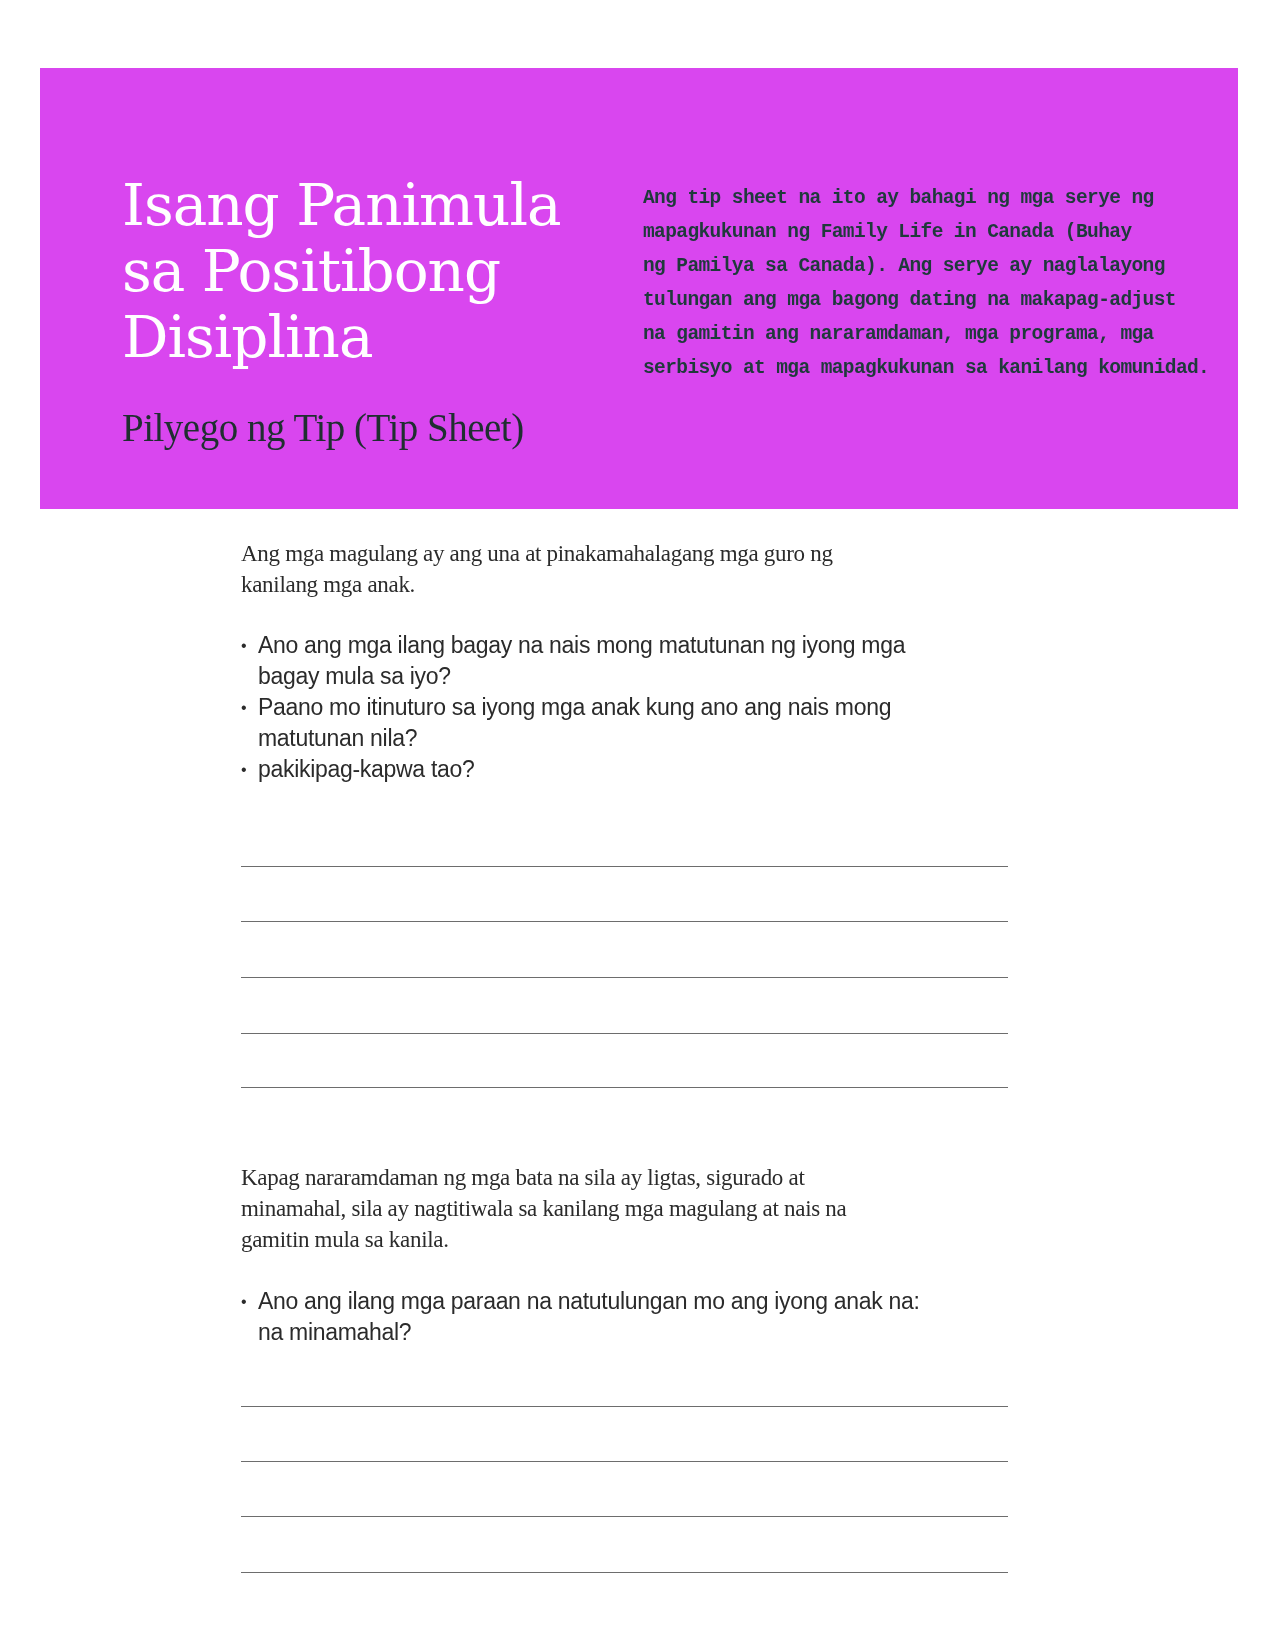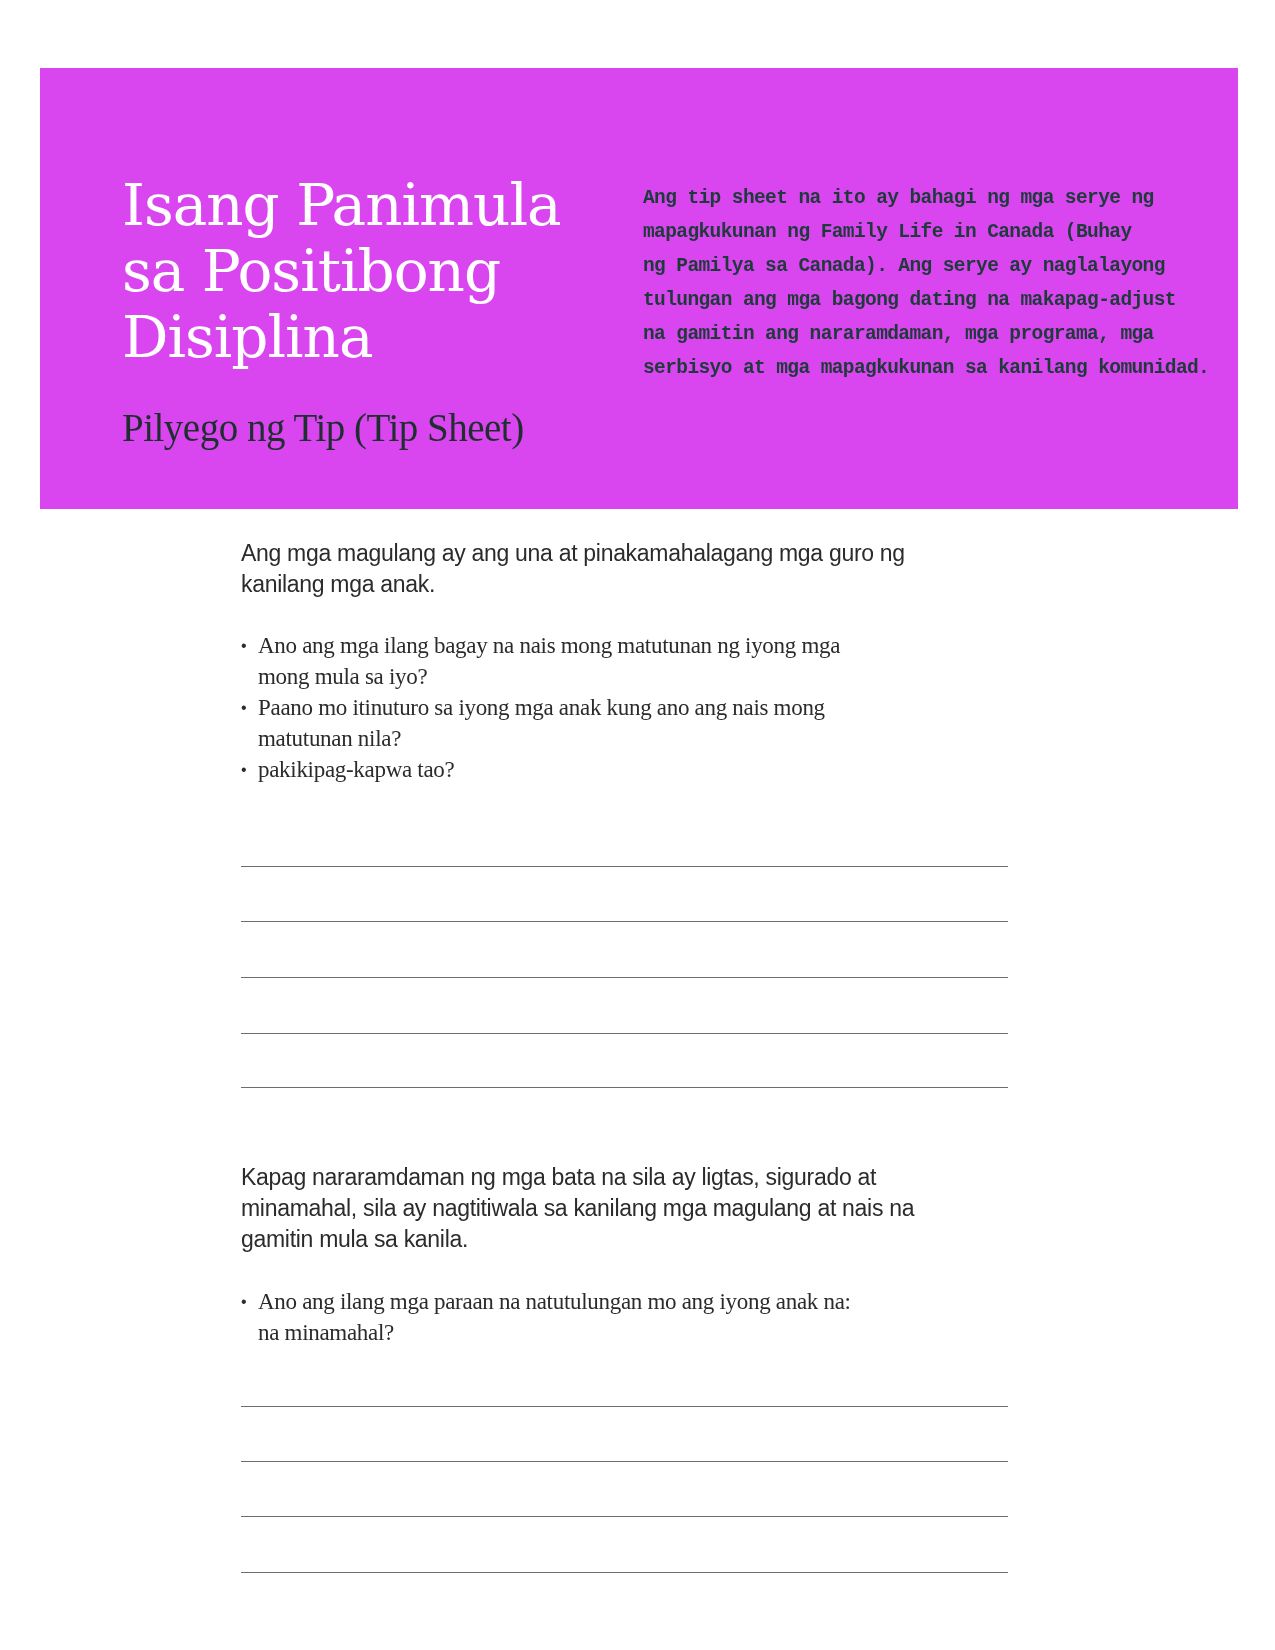--- a/index.html
+++ b/index.html
@@ -68,20 +68,21 @@
       position: absolute;
       left: 241px;
       width: 780px;
     }
     .para {
       margin: 0;
       font-size: 23px;
       line-height: 31px;
       color: #2b2b2b;
       letter-spacing: -0.3px;
+      font-family: Liberation Serif, serif;
     }
     .para span { display: block; white-space: nowrap; }
     .bullets {
       list-style: none;
       margin: 0;
       padding: 0;
     }
     .bullet {
       position: relative;
       padding-left: 17px;
@@ -90,21 +91,21 @@
       color: #2b2b2b;
       letter-spacing: -0.3px;
     }
     .bullet .dot {
       position: absolute;
       left: 0;
       top: 0;
       font-size: 16px;
       line-height: 31px;
     }
-    .bullet .line { display: block; white-space: nowrap; font-family: Liberation Serif, serif; }
+    .bullet .line { display: block; white-space: nowrap; }
     .write-line {
       position: absolute;
       left: 241px;
       width: 767px;
       height: 0;
       border-top: 1.5px solid #6d6d6d;
     }
   </style>
 </head>
 <body>
@@ -128,21 +129,21 @@
 
 <div class="section" style="top:538px;">
   <p class="para">
     <span>Ang mga magulang ay ang una at pinakamahalagang mga guro ng</span>
     <span>kanilang mga anak.</span>
   </p>
   <ul class="bullets" style="margin-top:30px;">
     <li class="bullet">
       <span class="dot">•</span>
       <span class="line">Ano ang mga ilang bagay na nais mong matutunan ng iyong mga</span>
-      <span class="line">mong mula sa iyo?</span>
+      <span class="line">bagay mula sa iyo?</span>
     </li>
     <li class="bullet">
       <span class="dot">•</span>
       <span class="line">Paano mo itinuturo sa iyong mga anak kung ano ang nais mong</span>
       <span class="line">matutunan nila?</span>
     </li>
     <li class="bullet">
       <span class="dot">•</span>
       <span class="line">pakikipag-kapwa tao?</span>
     </li>

